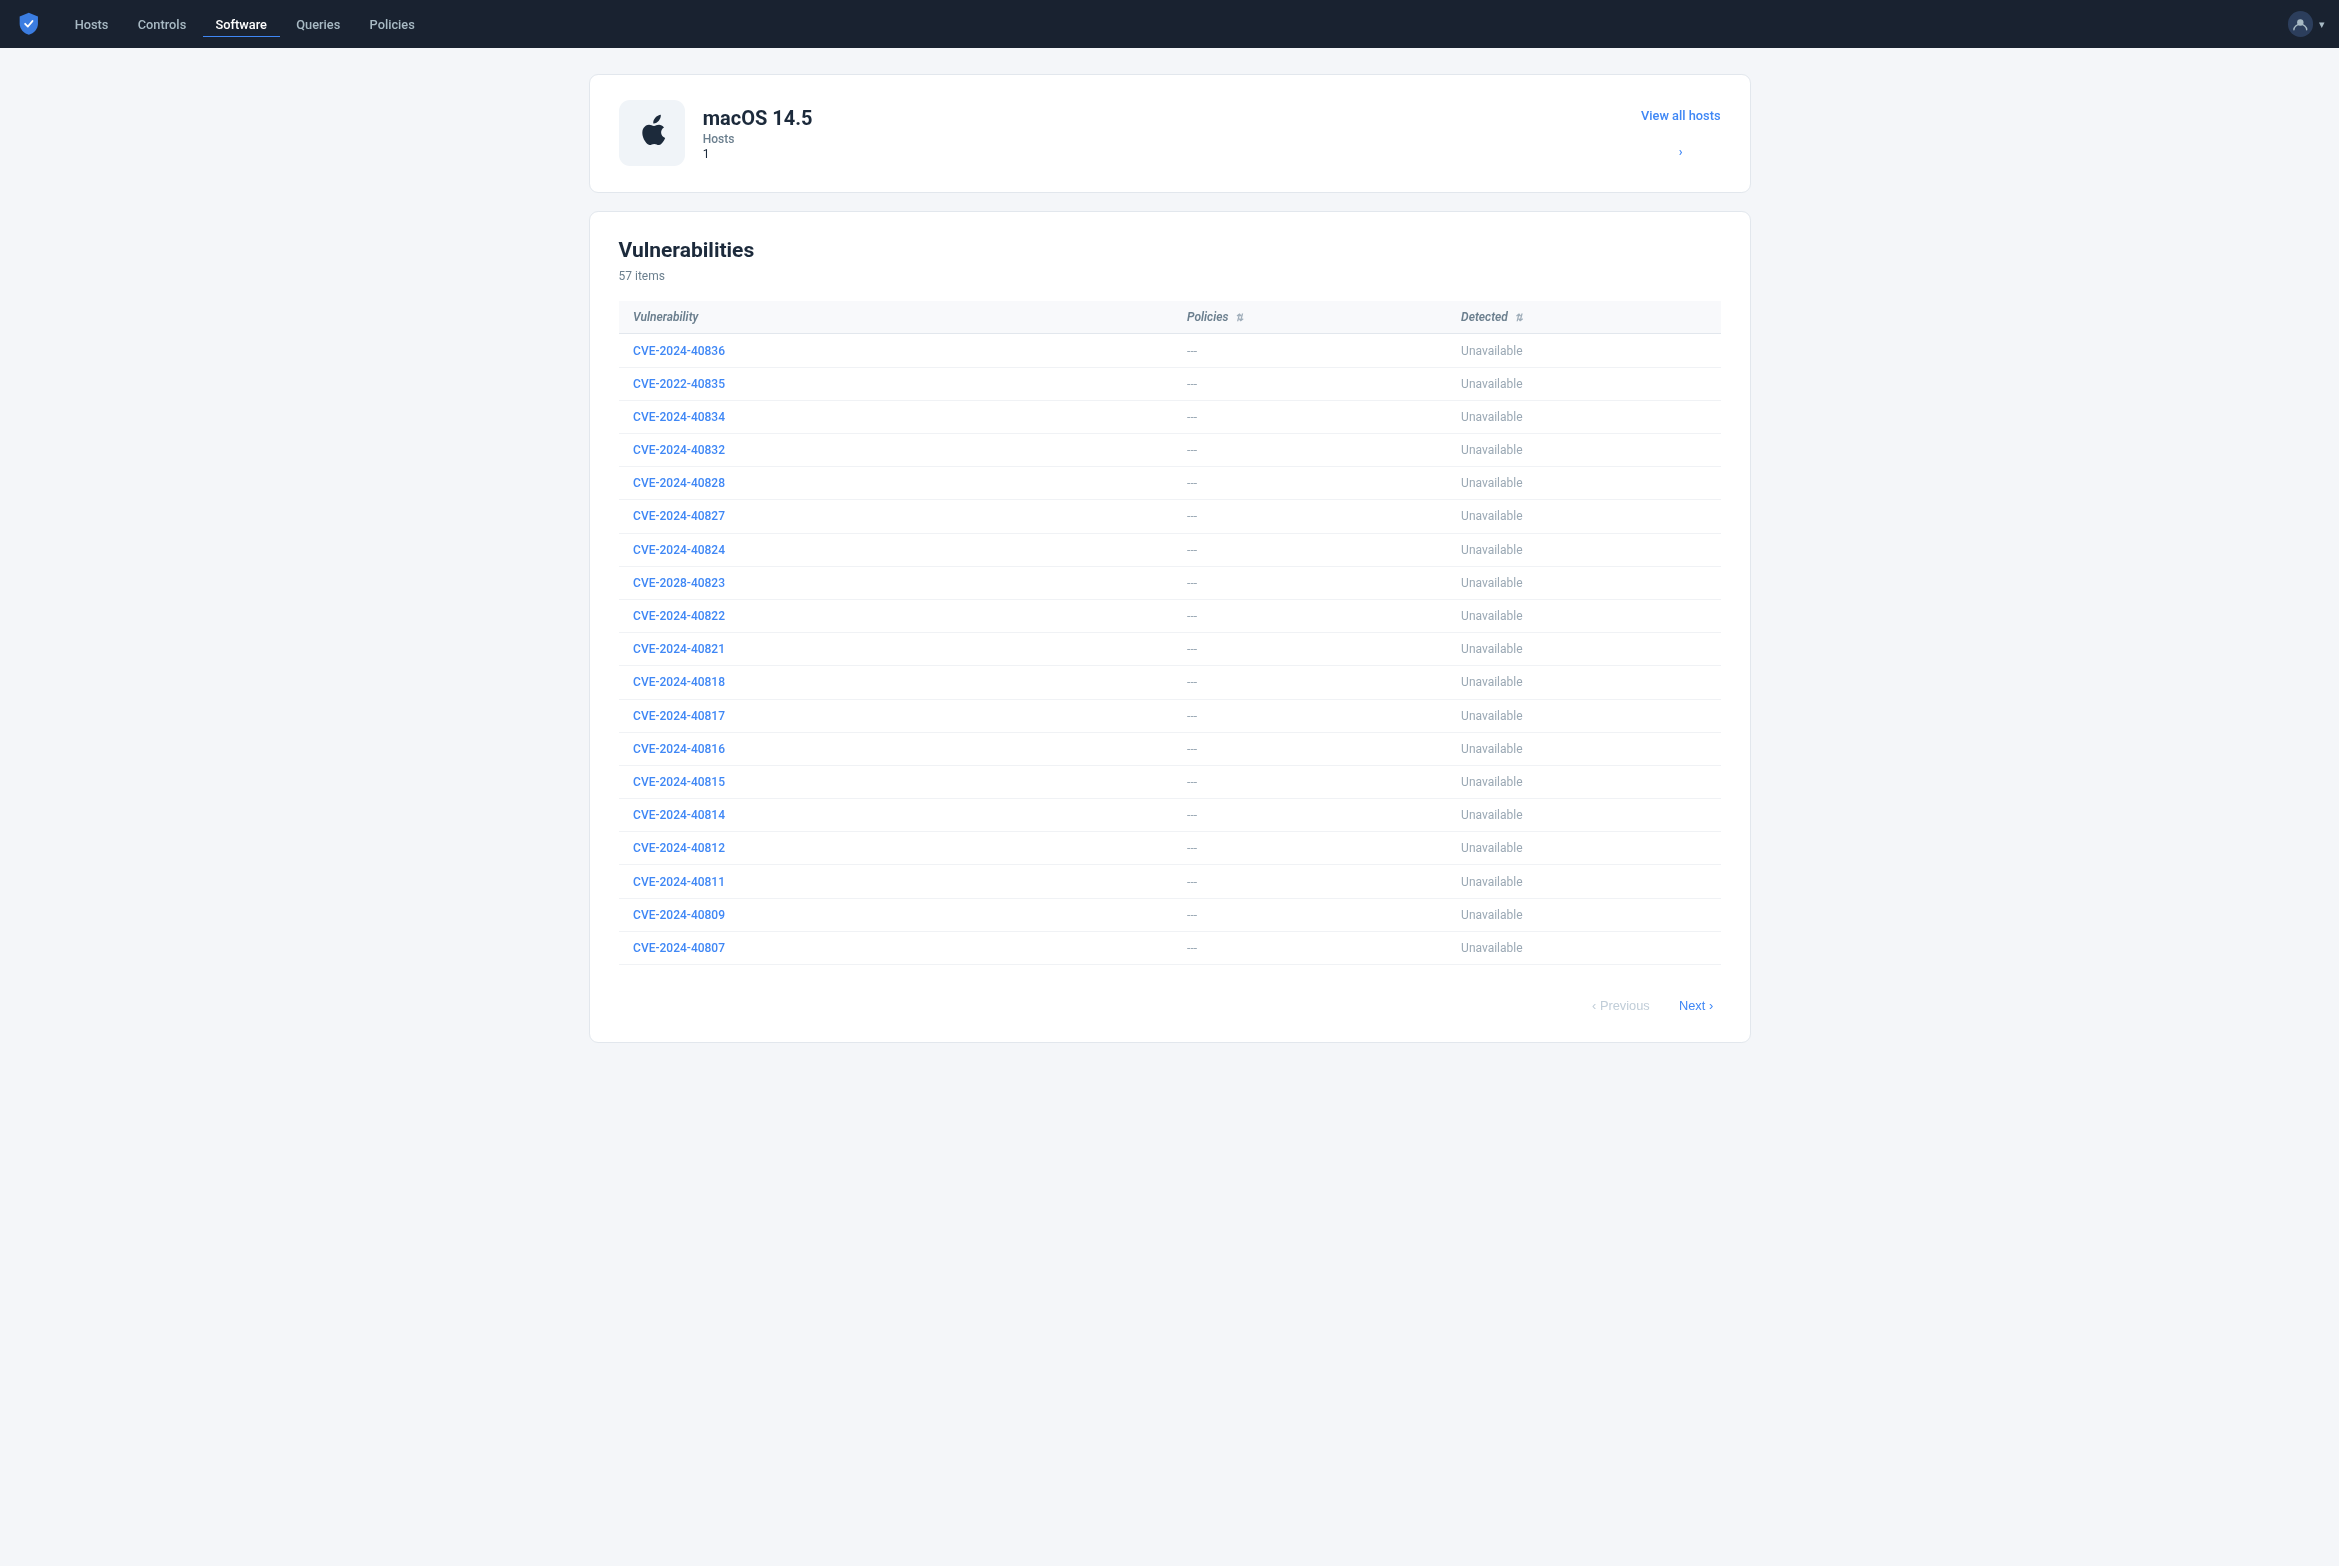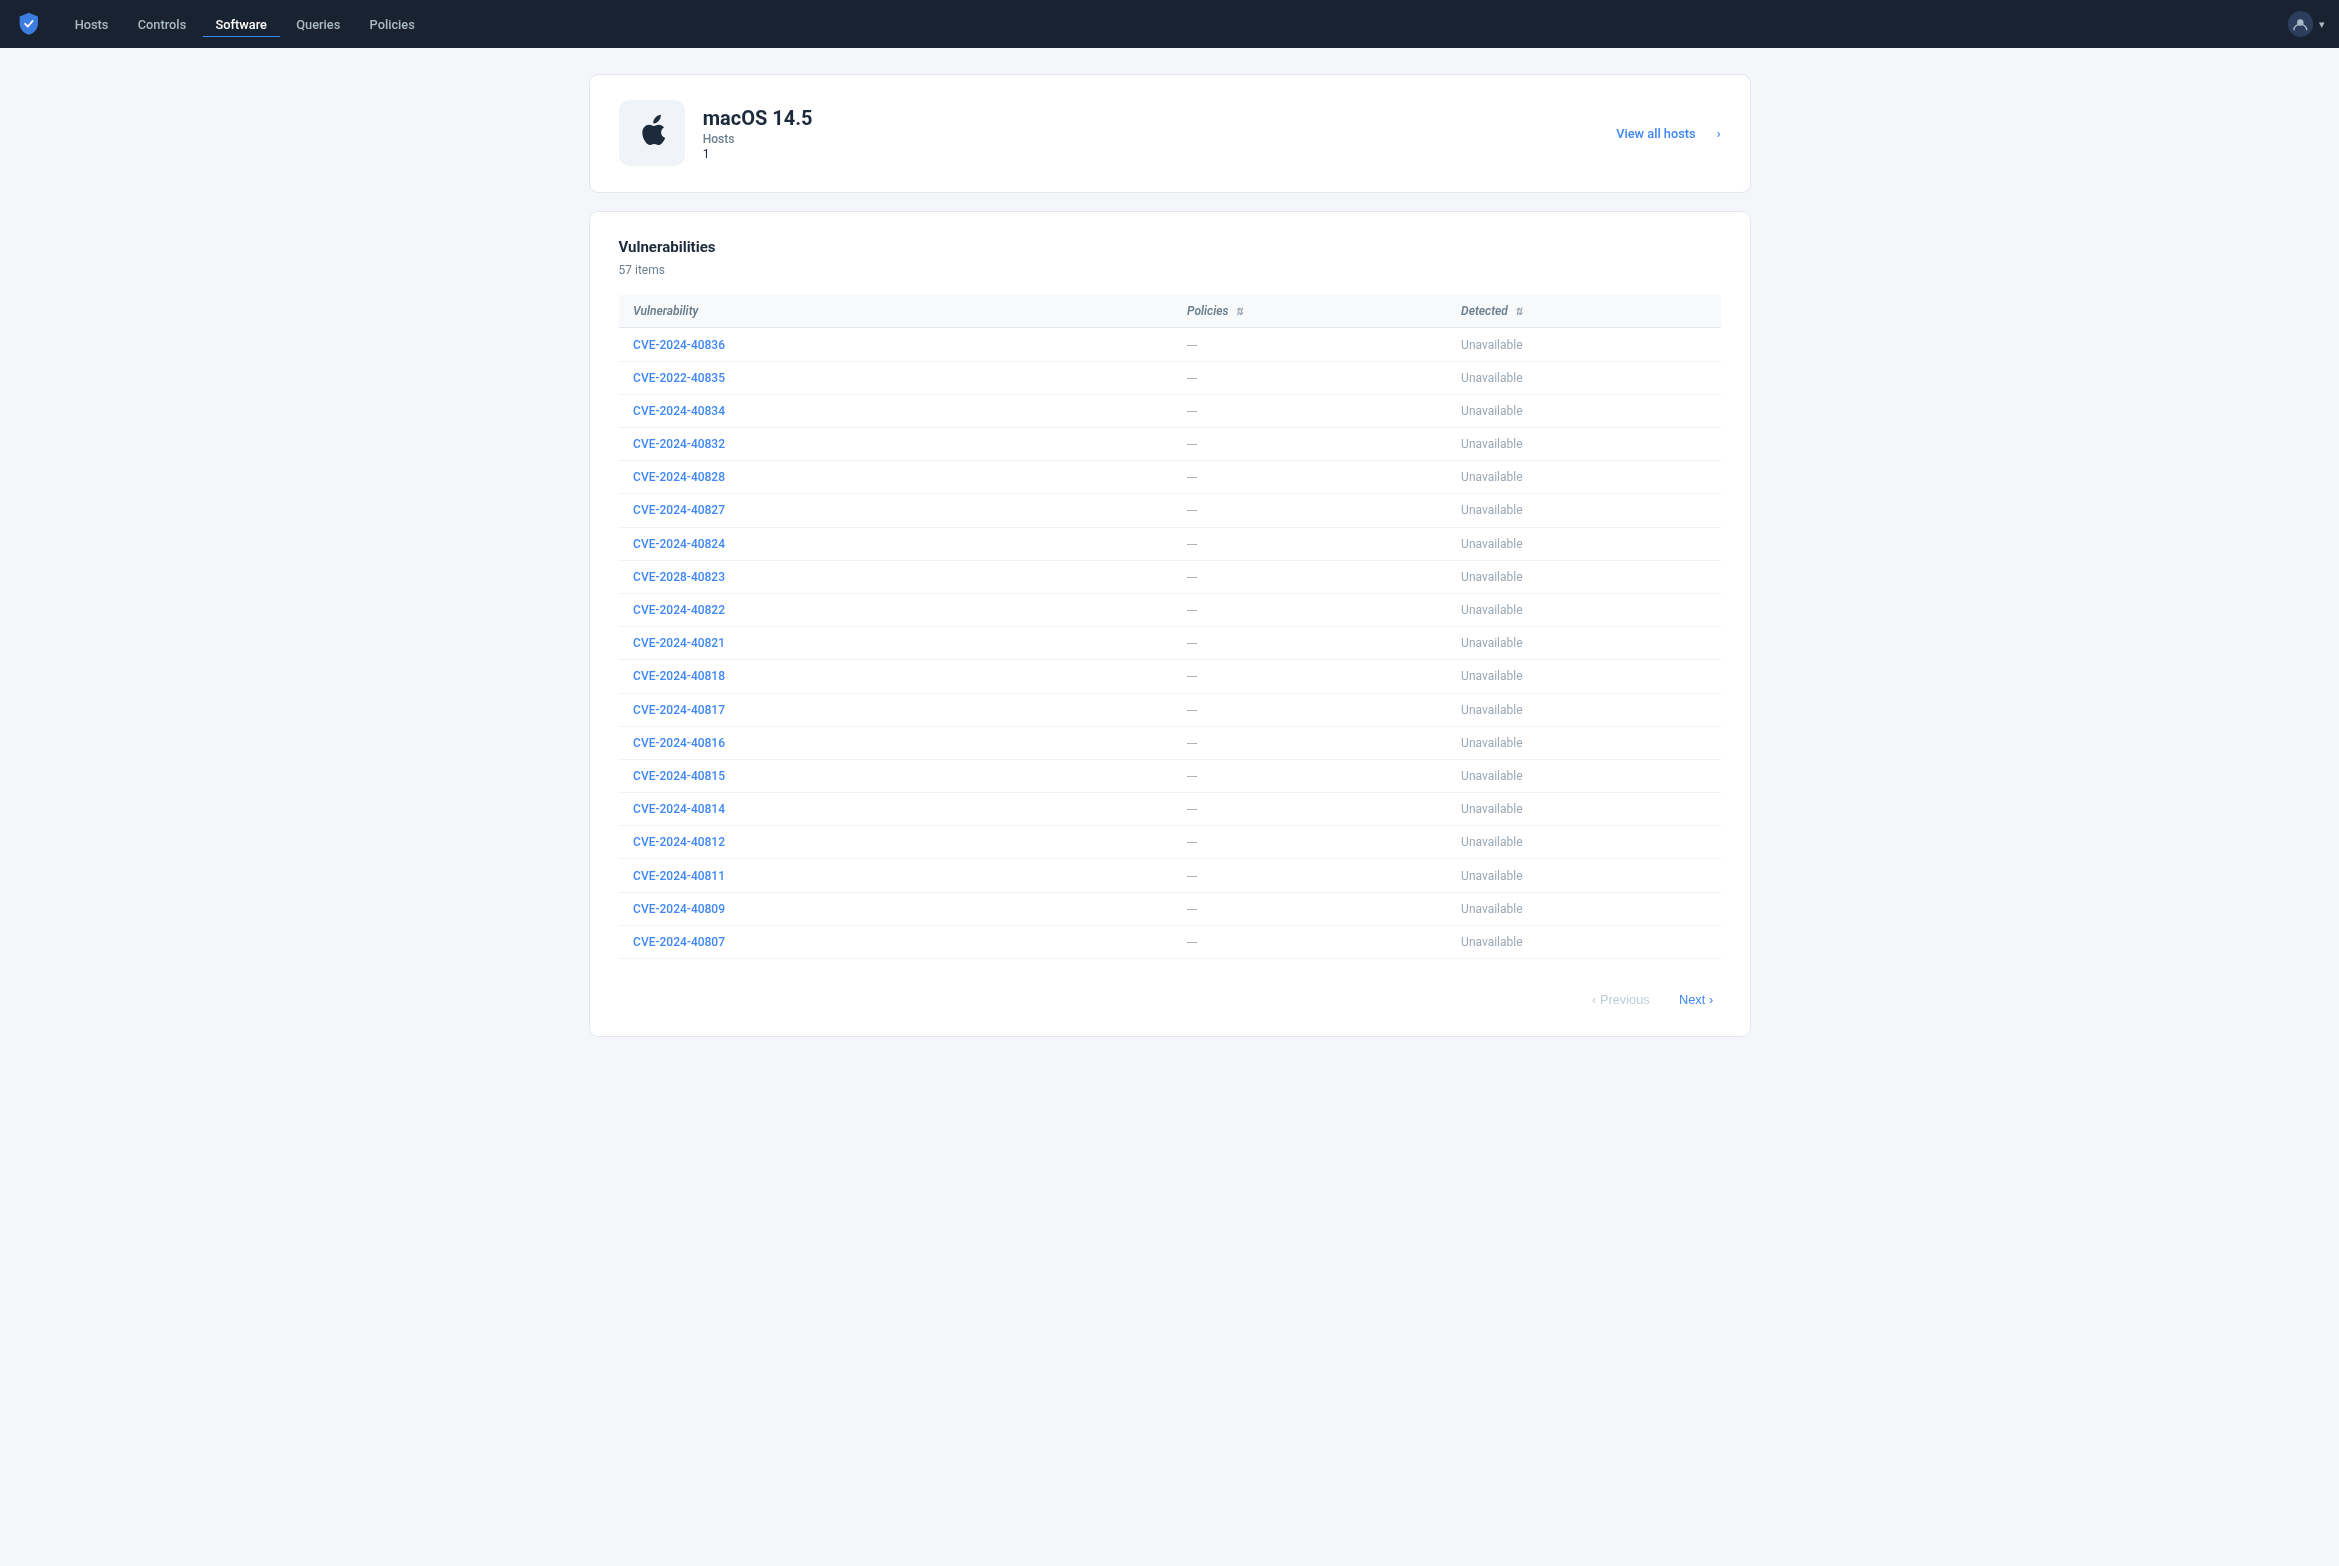--- a/index.html
+++ b/index.html
@@ -129,31 +129,32 @@
       color: #1c2a3b;
     }
     .view-all-link {
       color: #3f87f5;
       text-decoration: none;
       font-size: 12.8px;
       font-weight: 500;
       display: flex;
       align-items: center;
       gap: 21px;
+      flex-direction: column;
     }
 
     
     .vuln-card {
       background: #fff;
       border: 0.9px solid #e2e7ed;
       border-radius: 9.1px;
       padding: 25.6px 29px;
     }
     .vuln-title {
-      font-size: 15px;
+      font-size: 21px;
       font-weight: 700;
       color: #1c2a3b;
       margin-bottom: 7.3px;
     }
     .vuln-count {
       font-size: 12px;
       color: #6b7f8e;
       margin-bottom: 18.3px;
     }
 

